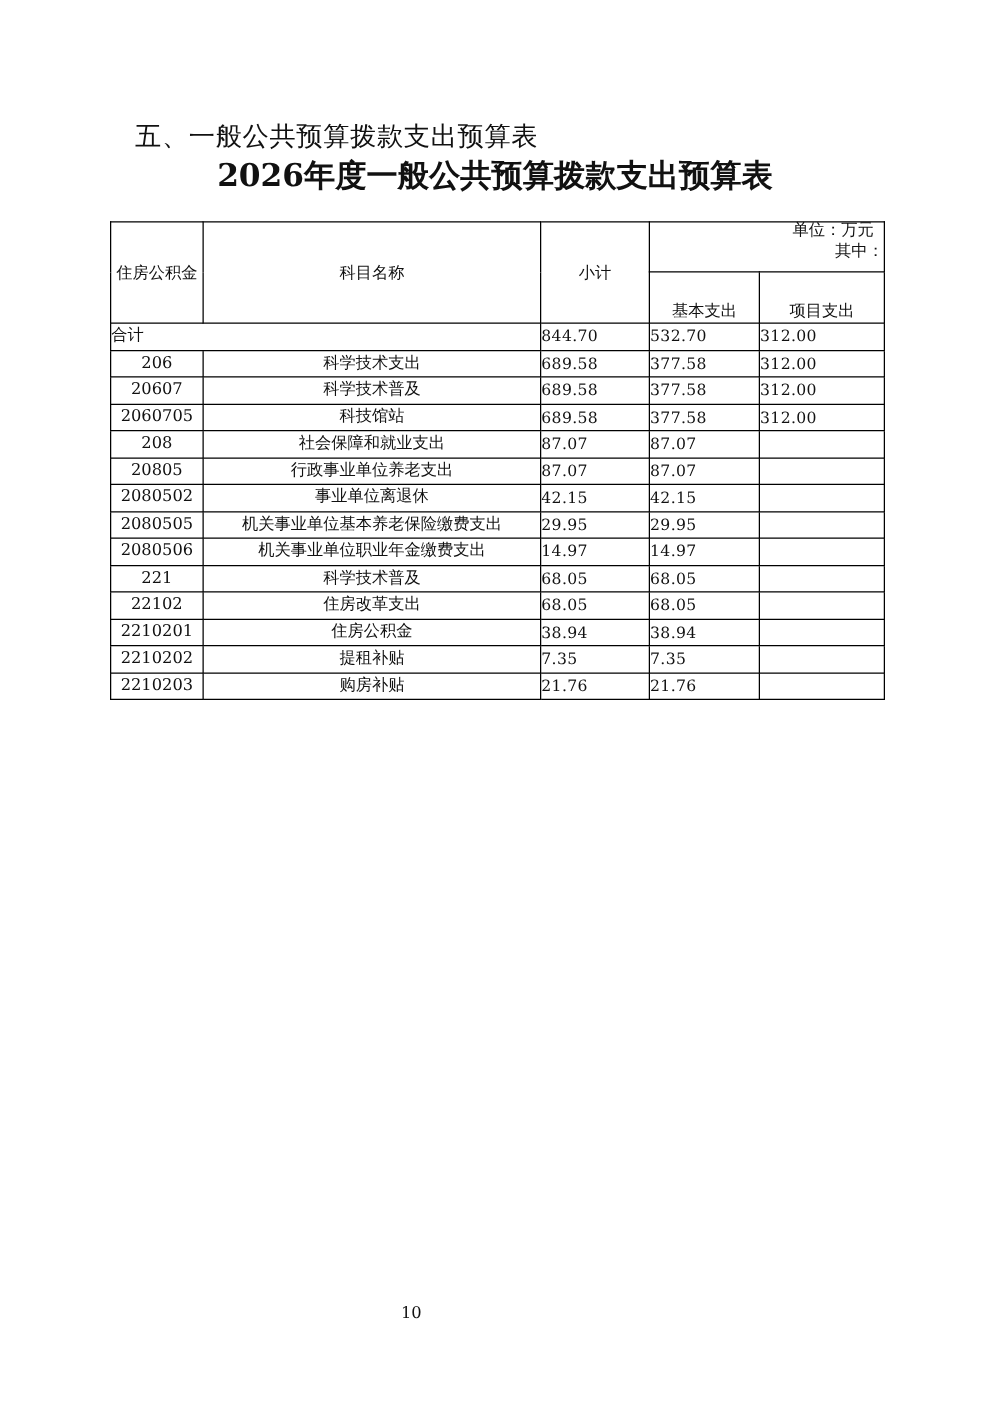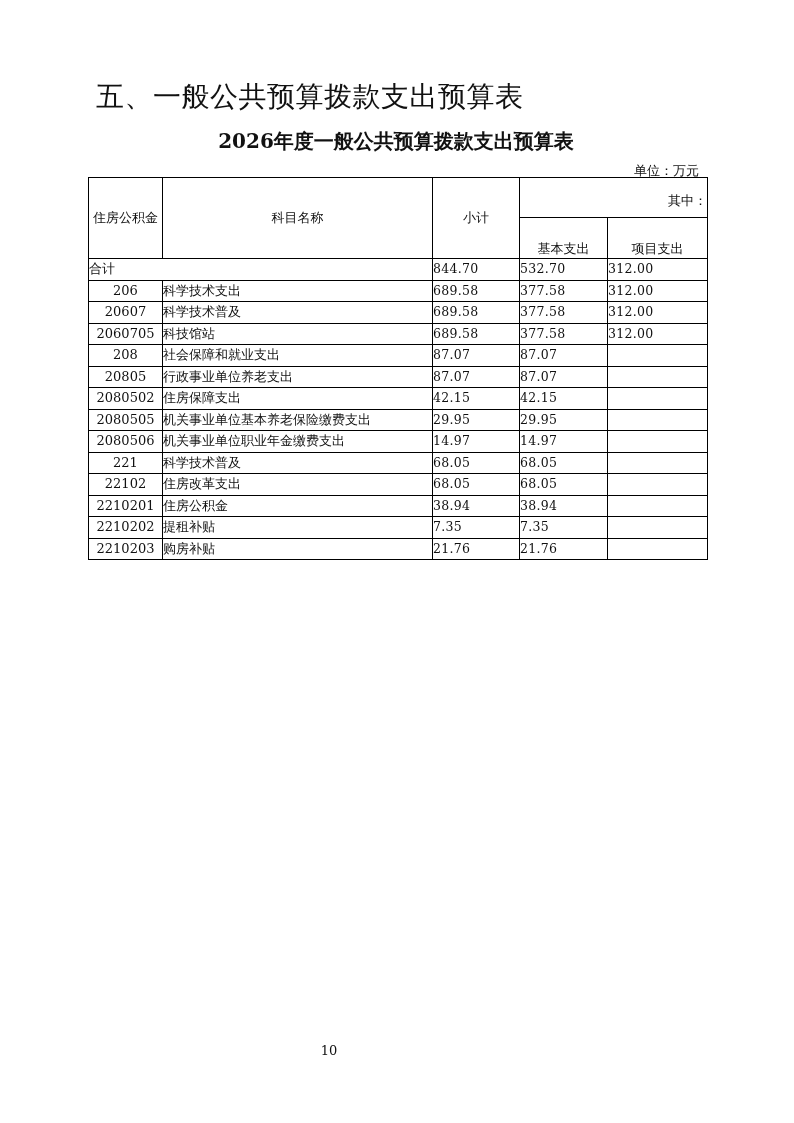--- a/index.html
+++ b/index.html
@@ -13,44 +13,44 @@
       position: relative;
       overflow: hidden;
       color: #111111;
       font-family: "DejaVu Serif", "Liberation Serif", serif;
     }
     .section-heading {
       position: absolute;
       left: 96px;
       top: 82px;
       font-family: "DejaVu Sans", "Liberation Sans", sans-serif;
-      font-size: 28px;
+      font-size: 21px;
       font-weight: normal;
       letter-spacing: 0.5px;
-      margin: 0;
+      margin: 12px;
       line-height: 30px;
     }
     .table-title {
       position: absolute;
       left: 0;
       width: 788px;
       top: 127px;
       text-align: center;
       font-family: "DejaVu Serif", "Liberation Serif", serif;
-      font-size: 20px;
+      font-size: 25px;
       line-height: 28px;
       margin: 0;
       padding-left: 0;
       box-sizing: border-box;
     }
     .table-title span { display: inline-block; transform: translateX(2px); }
     .unit {
       position: absolute;
       right: 95px;
-      top: 162px;
+      top: 176px;
       font-size: 13px;
       line-height: 18px;
       font-family: "DejaVu Serif", "Liberation Serif", serif;
     }
     table.budget {
       position: absolute;
       left: 88px;
       top: 177px;
       width: 619px;
       border-collapse: collapse;
@@ -72,21 +72,21 @@
     .h-top { height: 40px; }
     .h-bottom { height: 41px; }
     .h-bottom th { vertical-align: bottom; padding-bottom: 4px; }
     .h-top th.qizhong { vertical-align: middle; padding-top: 6px; text-align: right; }
     table.budget td {
       height: 20.5px;
       line-height: 20px;
       font-family: "DejaVu Serif", "Liberation Serif", serif;
     }
     td.code { text-align: center; }
-    td.name { text-align: left; }
+    td.name { text-align: center; }
     td.num {
       padding-right: 6px;
       font-family: "DejaVu Sans Mono", "Liberation Mono", monospace;
       font-size: 12.5px;
       letter-spacing: 0.3px;
     }
     td.total-label {
       font-family: "DejaVu Sans", "Liberation Sans", sans-serif;
     }
     .page-number {
@@ -165,21 +165,21 @@
       </tr>
       <tr>
         <td class="code">20805</td>
         <td class="name">行政事业单位养老支出</td>
         <td class="num">87.07</td>
         <td class="num">87.07</td>
         <td class="num"></td>
       </tr>
       <tr>
         <td class="code">2080502</td>
-        <td class="name">住房保障支出</td>
+        <td class="name">事业单位离退休</td>
         <td class="num">42.15</td>
         <td class="num">42.15</td>
         <td class="num"></td>
       </tr>
       <tr>
         <td class="code">2080505</td>
         <td class="name">机关事业单位基本养老保险缴费支出</td>
         <td class="num">29.95</td>
         <td class="num">29.95</td>
         <td class="num"></td>

